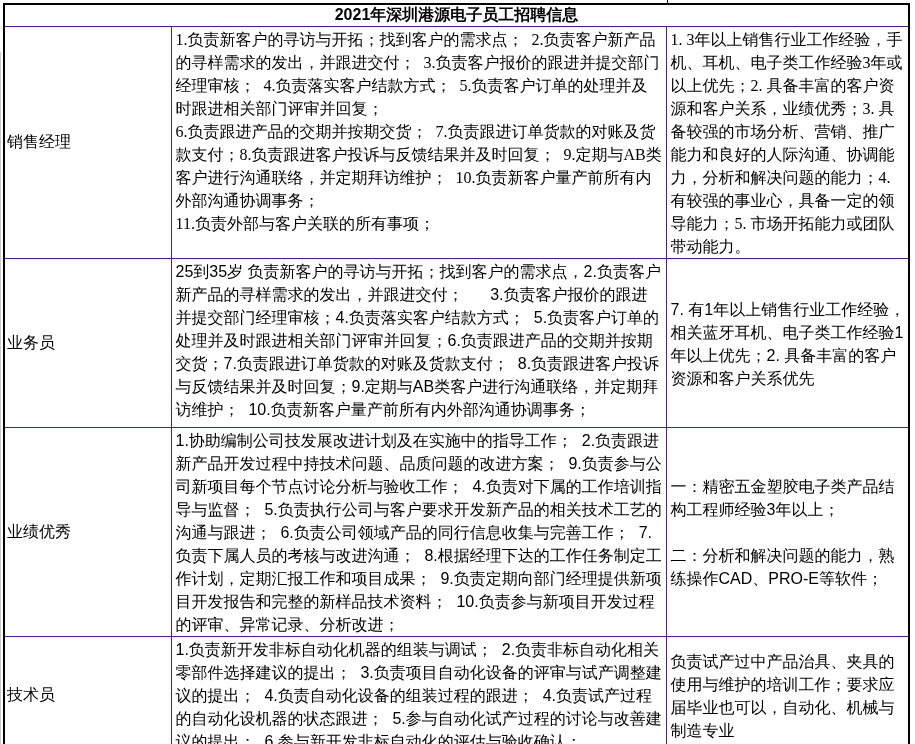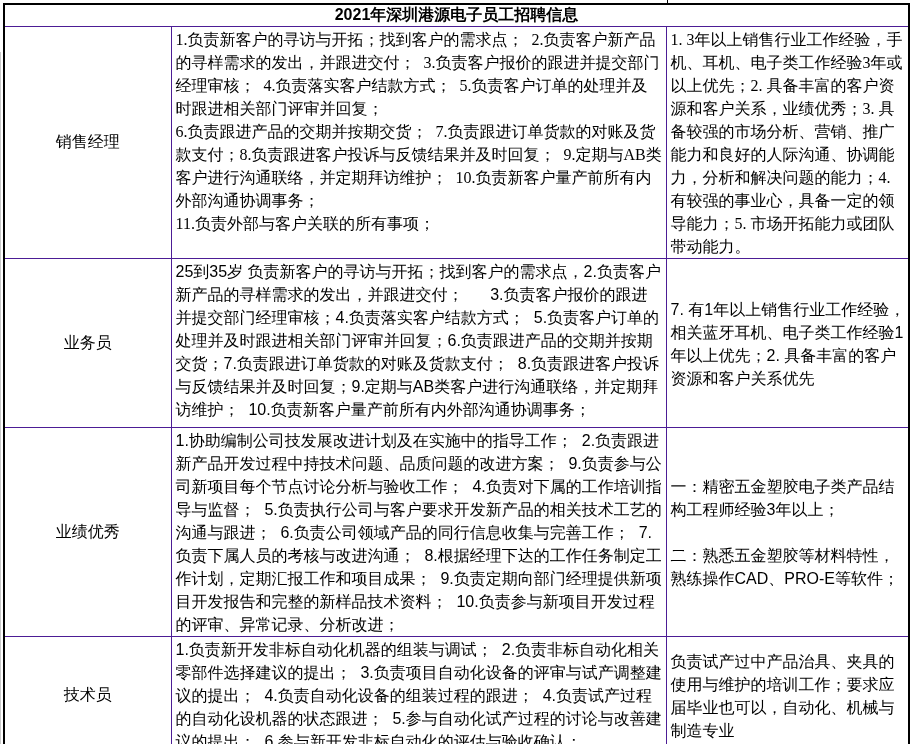--- a/index.html
+++ b/index.html
@@ -44,21 +44,21 @@
     font-weight: bold;
     padding: 0;
   }
   tr.head-row td {
     height: 23px;
     text-align: center;
     font-weight: bold;
     padding: 0;
   }
   td.pos-cell {
-    text-align: center;
+    text-align: left;
     vertical-align: middle;
     padding: 0 2px;
     margin-left: 43px;
   }
   td.desc-cell {
     vertical-align: top;
     text-align: left;
     padding: 1px 3px 0 4px;
     line-height: 23px;
     white-space: pre-wrap;
@@ -108,21 +108,21 @@
       <td class="pos-cell">业务员</td>
       <td class="desc-cell">25到35岁 负责新客户的寻访与开拓；找到客户的需求点，2.负责客户新产品的寻样需求的发出，并跟进交付；      3.负责客户报价的跟进并提交部门经理审核；4.负责落实客户结款方式；  5.负责客户订单的处理并及时跟进相关部门评审并回复；6.负责跟进产品的交期并按期交货；7.负责跟进订单货款的对账及货款支付；  8.负责跟进客户投诉与反馈结果并及时回复；9.定期与AB类客户进行沟通联络，并定期拜访维护；  10.负责新客户量产前所有内外部沟通协调事务；</td>
       <td class="req-cell">7. 有1年以上销售行业工作经验，相关蓝牙耳机、电子类工作经验1年以上优先；2. 具备丰富的客户资源和客户关系优先</td>
     </tr>
 
     <tr class="row-2">
       <td class="pos-cell">业绩优秀</td>
       <td class="desc-cell">1.协助编制公司技发展改进计划及在实施中的指导工作；  2.负责跟进新产品开发过程中持技术问题、品质问题的改进方案；  9.负责参与公司新项目每个节点讨论分析与验收工作；  4.负责对下属的工作培训指导与监督；  5.负责执行公司与客户要求开发新产品的相关技术工艺的沟通与跟进；  6.负责公司领域产品的同行信息收集与完善工作；  7.负责下属人员的考核与改进沟通；  8.根据经理下达的工作任务制定工作计划，定期汇报工作和项目成果；  9.负责定期向部门经理提供新项目开发报告和完整的新样品技术资料；  10.负责参与新项目开发过程的评审、异常记录、分析改进；</td>
       <td class="req-cell">一：精密五金塑胶电子类产品结构工程师经验3年以上；
 
-二：熟悉五金塑胶等材料特性，熟练操作CAD、PRO-E等软件；</td>
+二：分析和解决问题的能力，熟练操作CAD、PRO-E等软件；</td>
     </tr>
 
     <tr class="row-3">
       <td class="pos-cell">技术员</td>
       <td class="desc-cell">1.负责新开发非标自动化机器的组装与调试；  2.负责非标自动化相关零部件选择建议的提出；  3.负责项目自动化设备的评审与试产调整建议的提出；  4.负责自动化设备的组装过程的跟进；  4.负责试产过程的自动化设机器的状态跟进；  5.参与自动化试产过程的讨论与改善建议的提出；  6.参与新开发非标自动化的评估与验收确认；</td>
       <td class="req-cell">负责试产过中产品治具、夹具的使用与维护的培训工作；要求应届毕业也可以，自动化、机械与制造专业</td>
     </tr>
   </tbody>
     </table>
 

